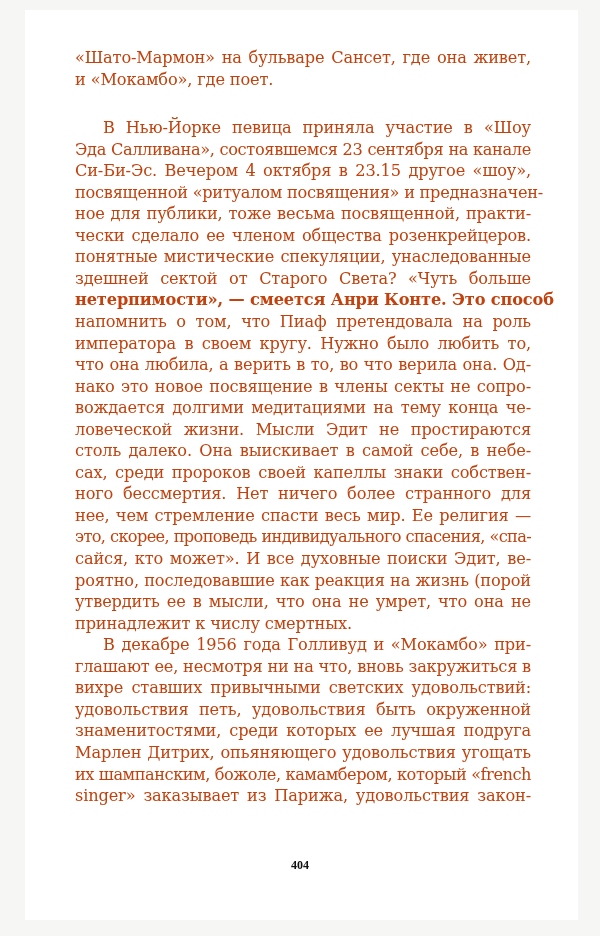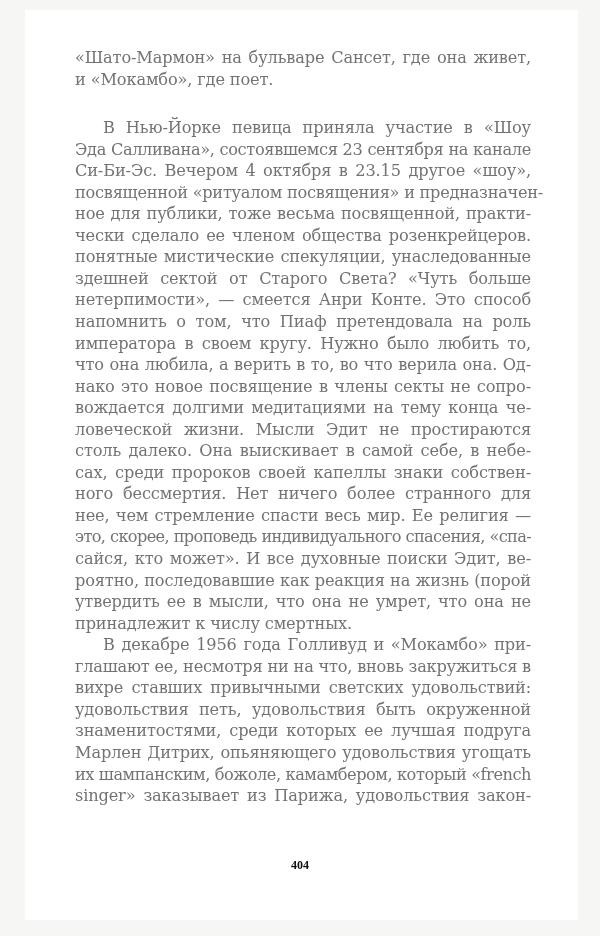--- a/index.html
+++ b/index.html
@@ -19,21 +19,21 @@
     background: #ffffff;
   }
   .text-block {
     position: absolute;
     left: 75px;
     top: 47px;
     width: 456px;
     font-family: "DejaVu Serif", "Liberation Serif", serif;
     font-size: 16.2px;
     line-height: 21.55px;
-    color: #737373;
+    color: #c2410c;
     letter-spacing: -0.15px;
   }
   .line {
     display: block;
     white-space: nowrap;
     height: 21.55px;
     text-align: justify;
     text-align-last: justify;
   }
   .line.last {
@@ -65,21 +65,21 @@
   <span class="line last" style="display: block;">и «Мокамбо», где поет.</span>
 
   <span class="line indent" style="display: block; margin-top: 27px;">В Нью-Йорке певица приняла участие в «Шоу</span>
   <span class="line" style="display: block; letter-spacing: -0.359375px;">Эда Салливана», состоявшемся 23 сентября на канале</span>
   <span class="line" style="display: block;">Си-Би-Эс. Вечером 4 октября в 23.15 другое «шоу»,</span>
   <span class="line" style="display: block; letter-spacing: -0.265703px;">посвященной «ритуалом посвящения» и предназначен-</span>
   <span class="line" style="display: block;">ное для публики, тоже весьма посвященной, практи-</span>
   <span class="line" style="display: block;">чески сделало ее членом общества розенкрейцеров.</span>
   <span class="line" style="display: block;">понятные мистические спекуляции, унаследованные</span>
   <span class="line" style="display: block;">здешней сектой от Старого Света? «Чуть больше</span>
-  <span class="line" style="display: block;">нетерпимости», — смеется Анри Конте. Это способ</span>
+  <span class="line" style="display: block; font-weight: bold;">нетерпимости», — смеется Анри Конте. Это способ</span>
   <span class="line" style="display: block;">напомнить о том, что Пиаф претендовала на роль</span>
   <span class="line" style="display: block;">императора в своем кругу. Нужно было любить то,</span>
   <span class="line" style="display: block;">что она любила, а верить в то, во что верила она. Од-</span>
   <span class="line" style="display: block;">нако это новое посвящение в члены секты не сопро-</span>
   <span class="line" style="display: block;">вождается долгими медитациями на тему конца че-</span>
   <span class="line" style="display: block;">ловеческой жизни. Мысли Эдит не простираются</span>
   <span class="line" style="display: block;">столь далеко. Она выискивает в самой себе, в небе-</span>
   <span class="line" style="display: block;">сах, среди пророков своей капеллы знаки собствен-</span>
   <span class="line" style="display: block;">ного бессмертия. Нет ничего более странного для</span>
   <span class="line" style="display: block;">нее, чем стремление спасти весь мир. Ее религия —</span>

